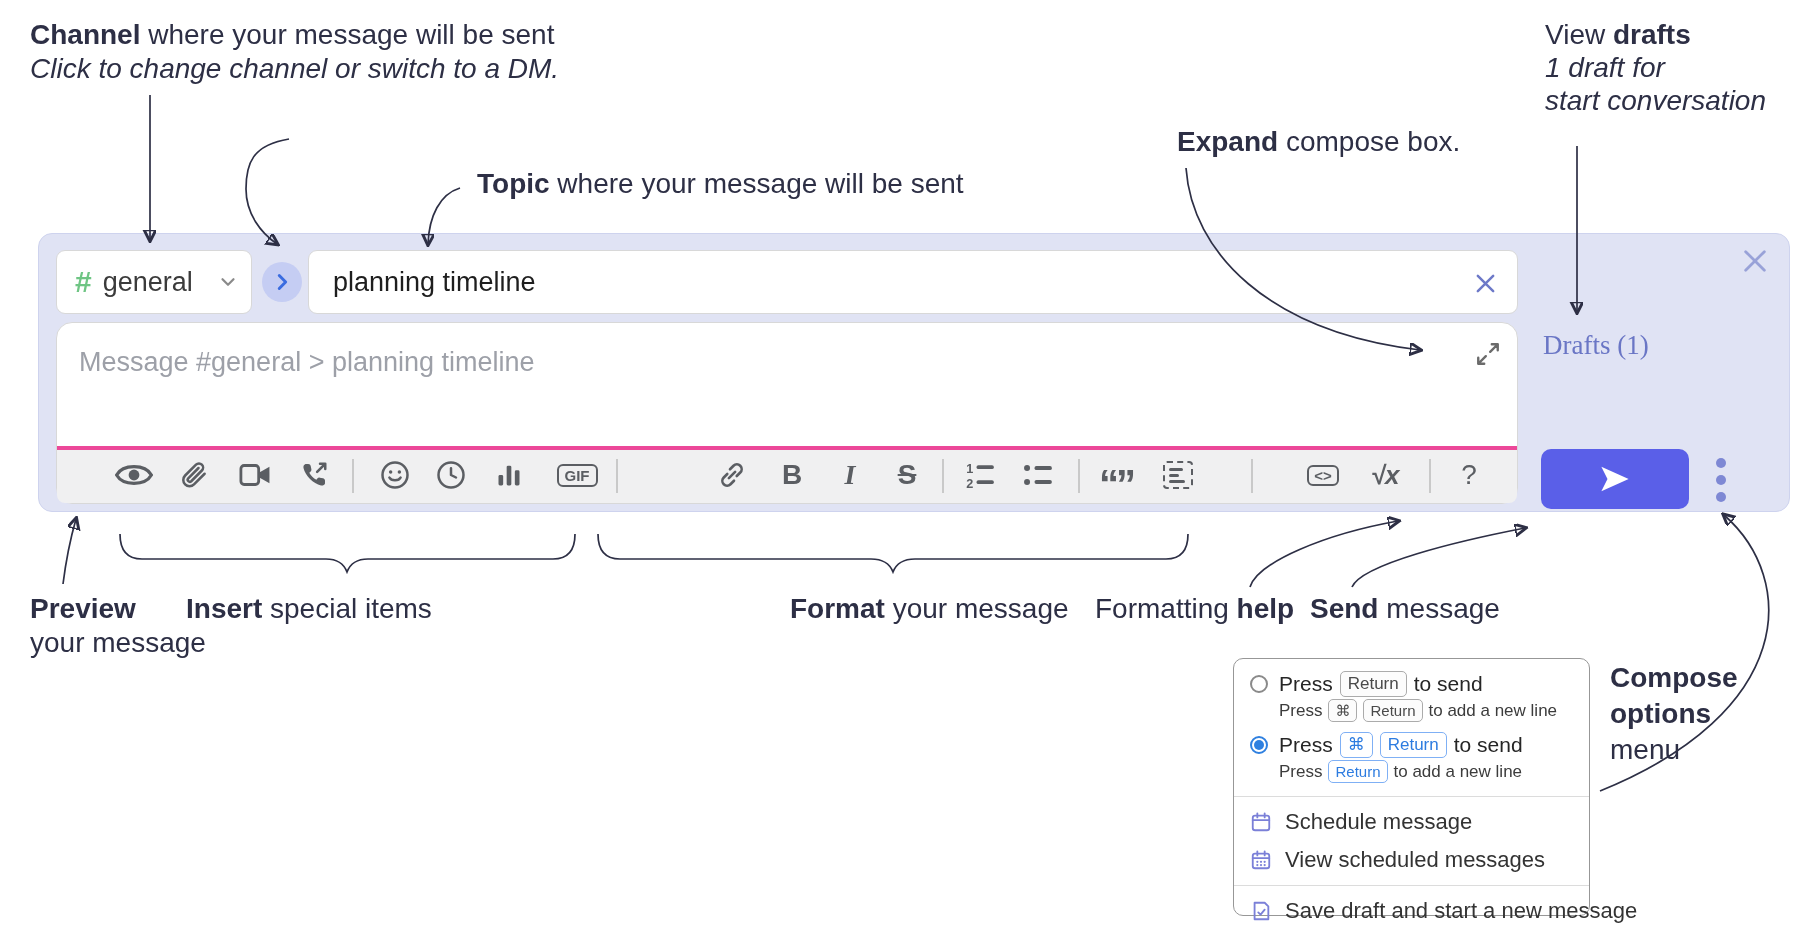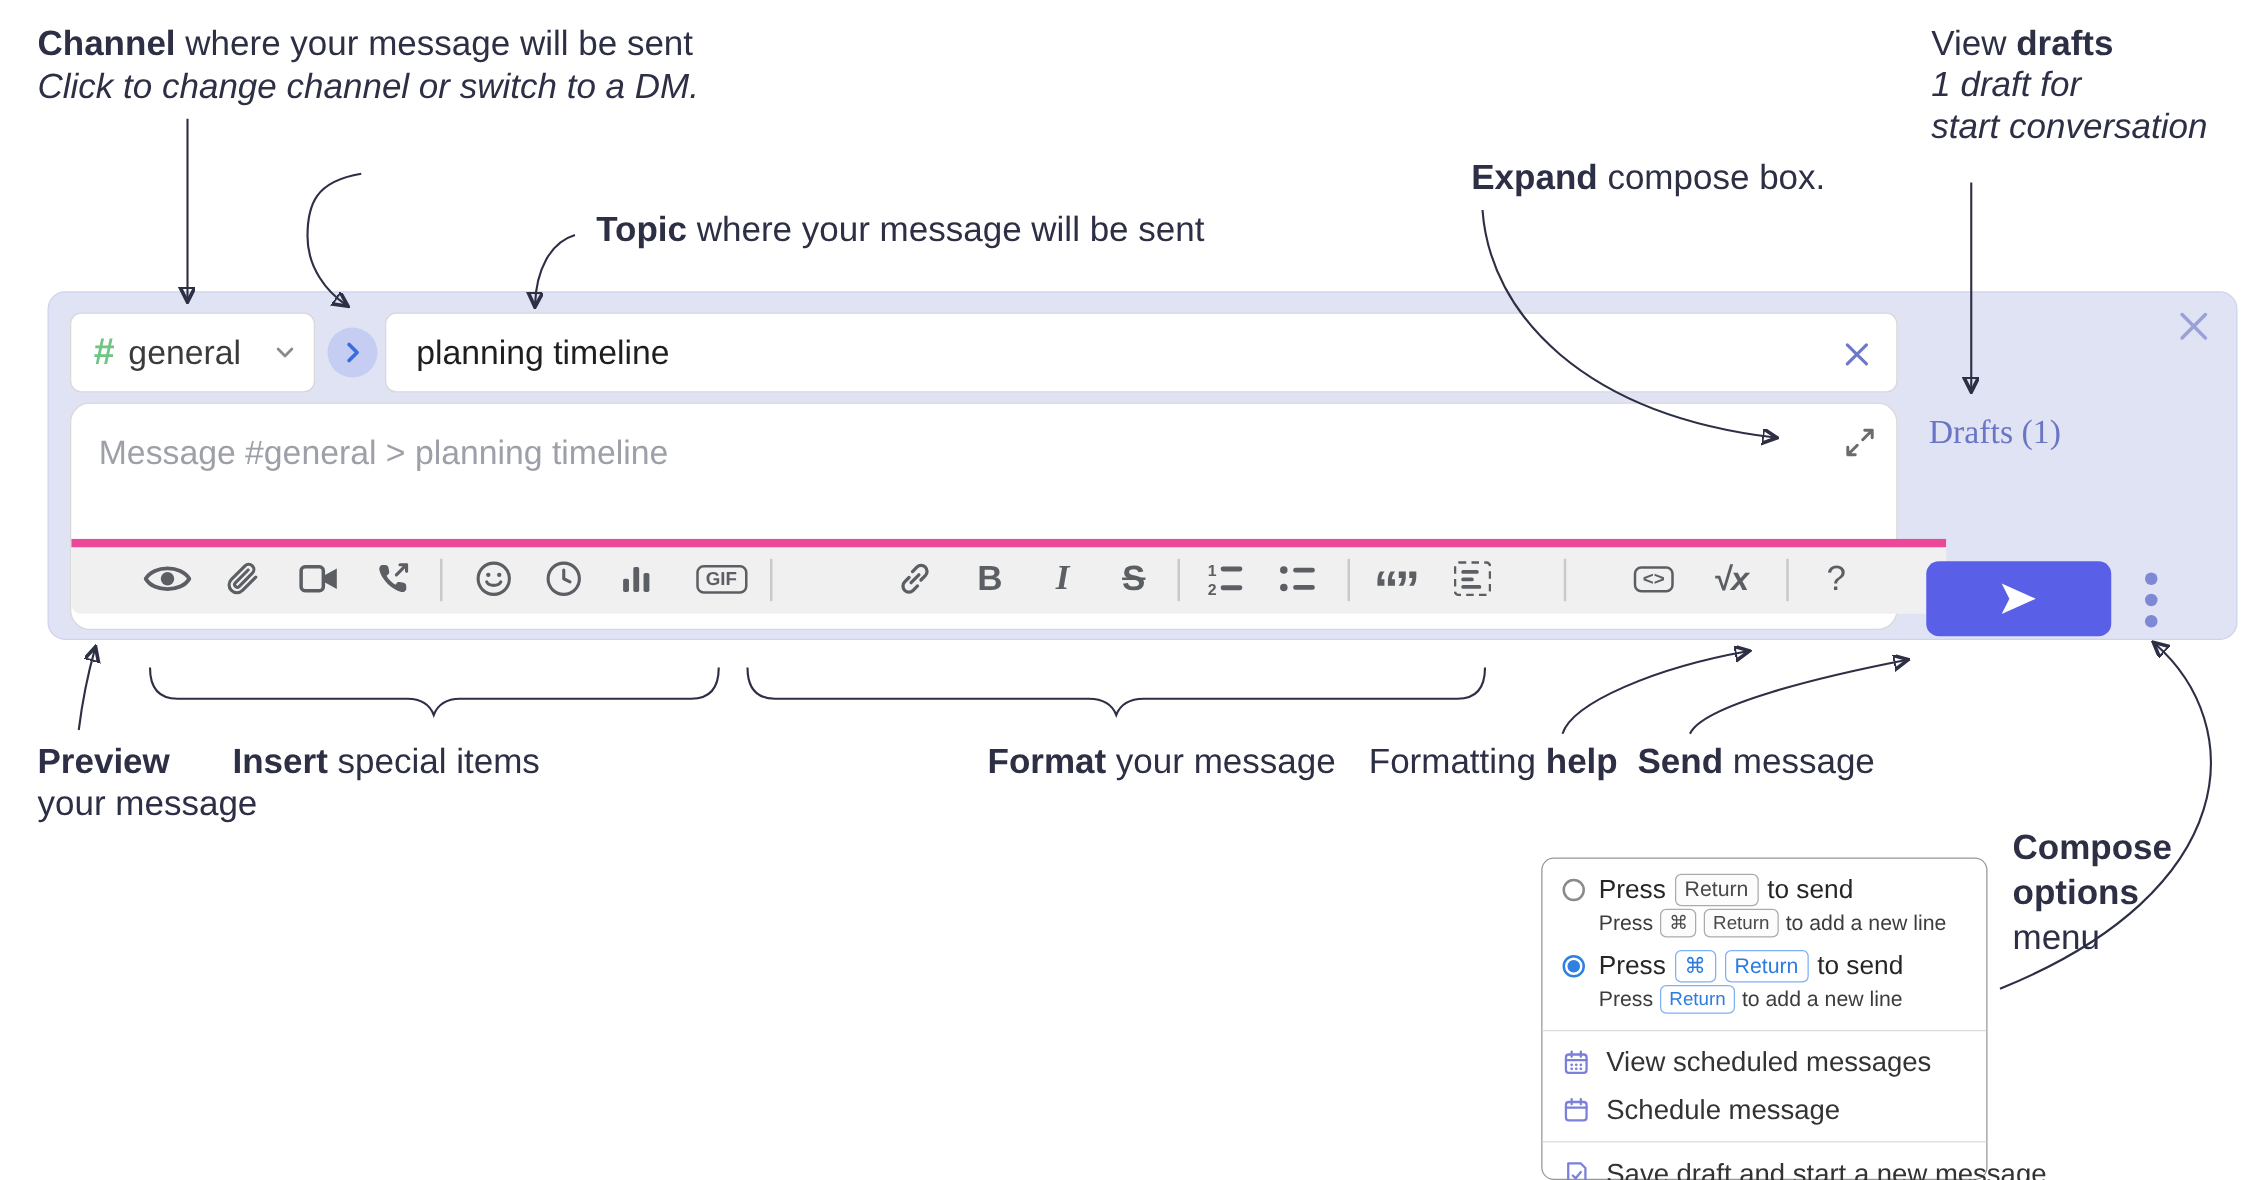--- a/index.html
+++ b/index.html
@@ -19,41 +19,41 @@
   .chan{left:17px;top:16px;width:196px;height:64px;display:flex;align-items:center;padding:0 12px 0 18px;gap:11px;cursor:pointer;}
   .chan .hash{color:#6fc584;font-weight:bold;font-size:30px;line-height:30px;}
   .chan .cname{font-size:27px;color:#3b3b3b;flex:1;}
   .gotobtn{position:absolute;left:223px;top:28px;width:40px;height:40px;border-radius:50%;
            background:#c5cdf3;display:flex;align-items:center;justify-content:center;cursor:pointer;}
   .topic{left:269px;top:16px;width:1210px;height:64px;display:flex;align-items:center;padding:0 18px 0 24px;}
   .topic .tval{font-size:27px;color:#1e1e1e;flex:1;}
   .msgbox{left:17px;top:88px;width:1462px;height:182px;border-radius:16px;}
   .placeholder{position:absolute;left:22px;top:24px;font-size:27px;color:#9da0a8;}
   .expandbtn{position:absolute;right:16px;top:18px;width:26px;height:26px;cursor:pointer;}
-  .tbar{position:absolute;left:0;bottom:12px;width:100%;height:53px;background:#f0f0f1;
-        border-top:7px solid #ec4899;border-radius:0 0 8px 8px;padding-left:40px;}
+  .tbar{position:absolute;left:0;bottom:0;width:100%;height:53px;background:#f0f0f1;
+        border-top:4px solid #ec4899;border-radius:0 0 8px 8px;}
   .tbtn{position:absolute;top:2px;width:46px;height:46px;display:flex;align-items:center;justify-content:center;
         color:#5b5e63;cursor:pointer;}
   .tdiv{position:absolute;top:9px;width:2px;height:34px;background:#c9c9c9;}
   .tb-text{font-size:28px;font-weight:bold;color:#5b5e63;}
   .gifchip{border:2.5px solid #5b5e63;border-radius:6px;padding:1px 6px;font-size:15px;font-weight:bold;color:#5b5e63;}
   .codechip{border:2.5px solid #5b5e63;border-radius:6px;padding:0 5px;font-size:15px;font-weight:bold;color:#5b5e63;}
   .spoilchip{border:2.5px dashed #5b5e63;border-radius:4px;width:26px;height:24px;position:relative;}
   .spoilchip i{position:absolute;left:4px;height:3px;background:#5b5e63;border-radius:2px;}
   .drafts{position:absolute;left:1504px;top:96px;font-size:27px;color:#6a76c5;cursor:pointer;white-space:nowrap;font-family:Liberation Serif, serif;}
   .sendbtn{position:absolute;left:1502px;top:215px;width:148px;height:60px;background:#5a5fe8;border-radius:10px;
            display:flex;align-items:center;justify-content:center;cursor:pointer;}
   .dots{position:absolute;left:1676px;top:224px;width:12px;height:44px;display:flex;flex-direction:column;
         justify-content:space-between;align-items:center;cursor:pointer;}
   .dots i{width:10px;height:10px;border-radius:50%;background:#7e88d4;}
   .closex{position:absolute;left:1702px;top:13px;width:28px;height:28px;cursor:pointer;}
   
   .menu{position:absolute;left:1233px;top:658px;width:357px;height:258px;background:#fff;
         border:1.5px solid #979797;border-radius:10px;box-sizing:border-box;padding:9px 0 6px 0;
-        font-size:21px;color:#262626;margin-top:28px;}
+        font-size:21px;color:#262626;}
   .opt{display:flex;align-items:center;gap:11px;padding:3px 14px 2px 16px;cursor:pointer;}
   .radio{width:18px;height:18px;border:2px solid #8a8a8a;border-radius:50%;box-sizing:border-box;flex:none;}
   .radio.sel{border-color:#2f80e0;position:relative;}
   .radio.sel::after{content:"";position:absolute;left:2px;top:2px;width:10px;height:10px;border-radius:50%;background:#2f80e0;}
   .optline{display:flex;align-items:center;gap:7px;white-space:nowrap;}
   .sub{padding:0 14px 7px 45px;font-size:17px;color:#3c3c3c;display:flex;align-items:center;gap:6px;white-space:nowrap;}
   .key{display:inline-block;border:1.5px solid #ababab;border-radius:5px;background:#fcfcfc;
        color:#4a4a4a;padding:0 7px;font-size:17px;line-height:24px;}
   .sub .key{font-size:15px;line-height:21px;padding:0 6px;}
   .key.blue{border-color:#7fb0f5;color:#2d7ce0;background:#fff;}
@@ -324,39 +324,39 @@
     </div>
 
     <div class="sep"></div>
 
     <div class="mitem">
       <svg width="22" height="22" viewBox="0 0 24 24">
         <g fill="none" stroke="#7b80d8" stroke-width="2" stroke-linecap="round">
           <rect x="3" y="5" width="18" height="16" rx="2.5"></rect>
           <path d="M8 2.5 V7 M16 2.5 V7 M3 10 H21"></path>
         </g>
+      </svg>
+      <span>Schedule message</span>
+    </div>
+    <div class="mitem">
+      <svg width="22" height="22" viewBox="0 0 24 24">
+        <g fill="none" stroke="#7b80d8" stroke-width="2" stroke-linecap="round">
+          <rect x="3" y="5" width="18" height="16" rx="2.5"></rect>
+          <path d="M8 2.5 V7 M16 2.5 V7 M3 10 H21"></path>
+        </g>
         <g fill="#7b80d8">
           <circle cx="8" cy="14" r="1.2"></circle>
             <circle cx="12" cy="14" r="1.2"></circle>
             <circle cx="16" cy="14" r="1.2"></circle>
           <circle cx="8" cy="17.5" r="1.2"></circle>
             <circle cx="12" cy="17.5" r="1.2"></circle>
             <circle cx="16" cy="17.5" r="1.2"></circle>
         </g>
       </svg>
       <span>View scheduled messages</span>
-    </div>
-    <div class="mitem">
-      <svg width="22" height="22" viewBox="0 0 24 24">
-        <g fill="none" stroke="#7b80d8" stroke-width="2" stroke-linecap="round">
-          <rect x="3" y="5" width="18" height="16" rx="2.5"></rect>
-          <path d="M8 2.5 V7 M16 2.5 V7 M3 10 H21"></path>
-        </g>
-      </svg>
-      <span>Schedule message</span>
     </div>
 
     <div class="sep"></div>
 
     <div class="mitem">
       <svg width="22" height="22" viewBox="0 0 24 24">
         <g fill="none" stroke="#7b80d8" stroke-width="2" stroke-linecap="round" stroke-linejoin="round">
           <path d="M5 3 H16 L20 7 V21 H5 Z"></path>
           <path d="M9 13.5 L11.5 16 L16 10.5"></path>
         </g>

